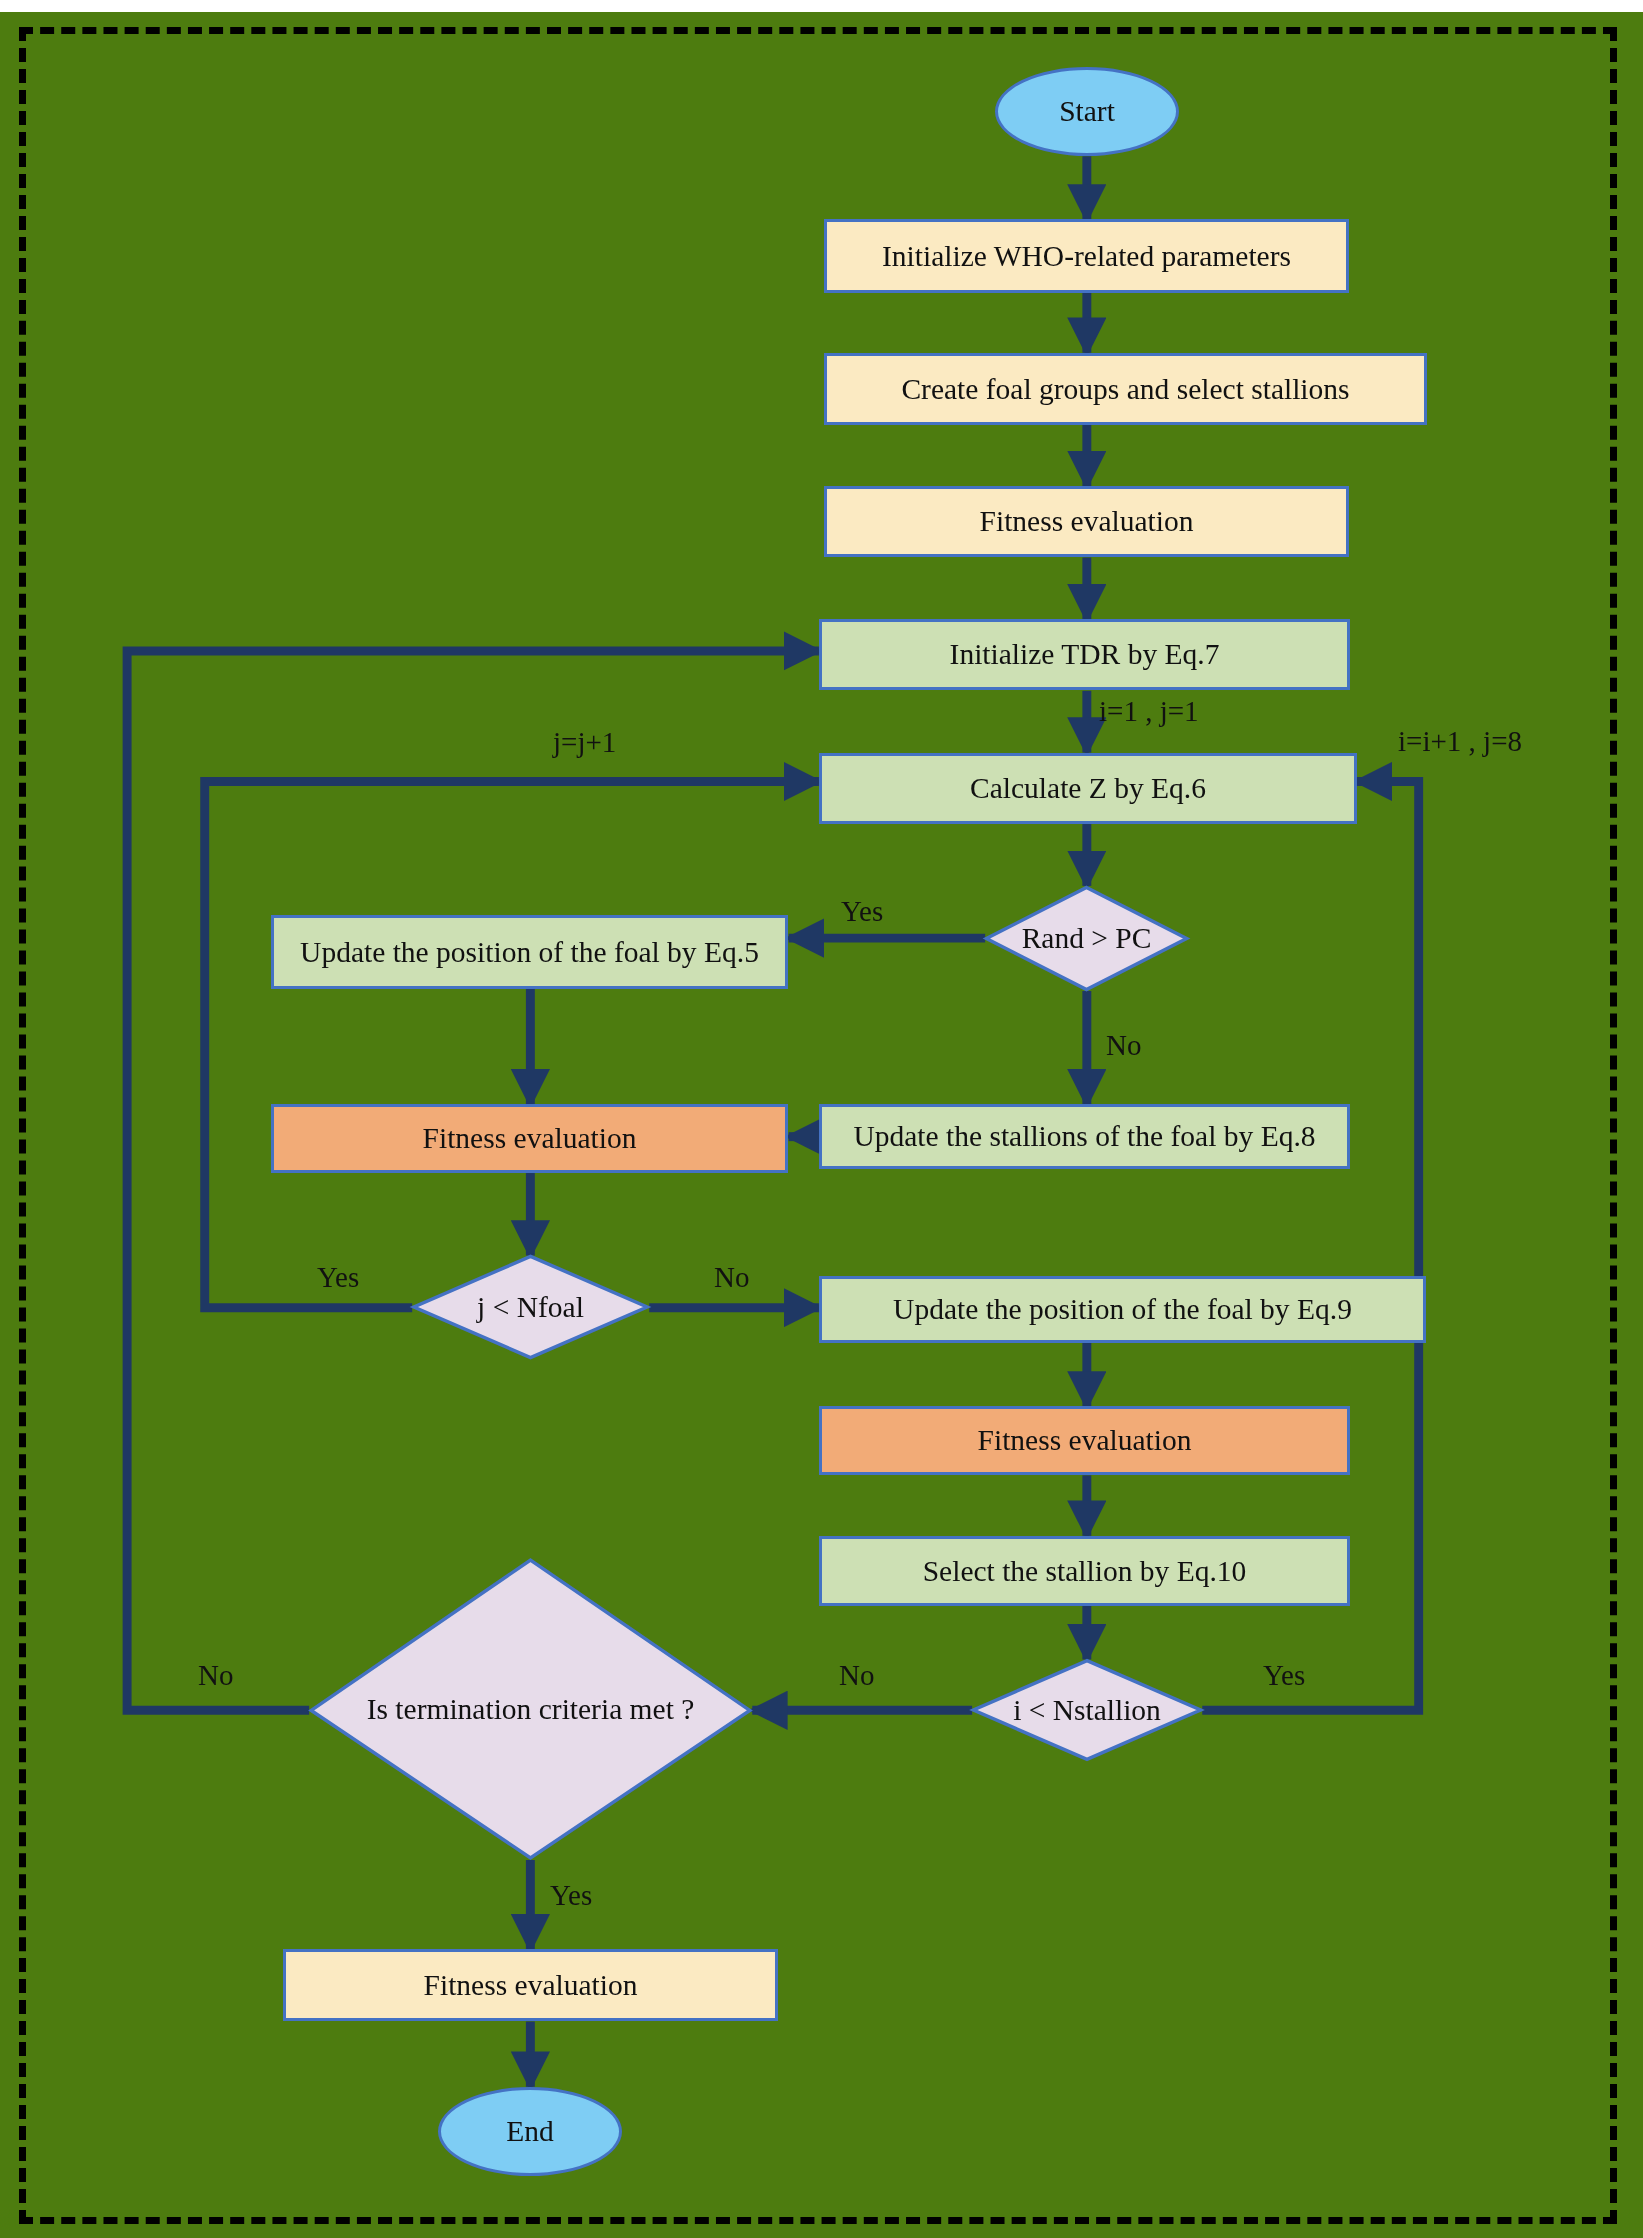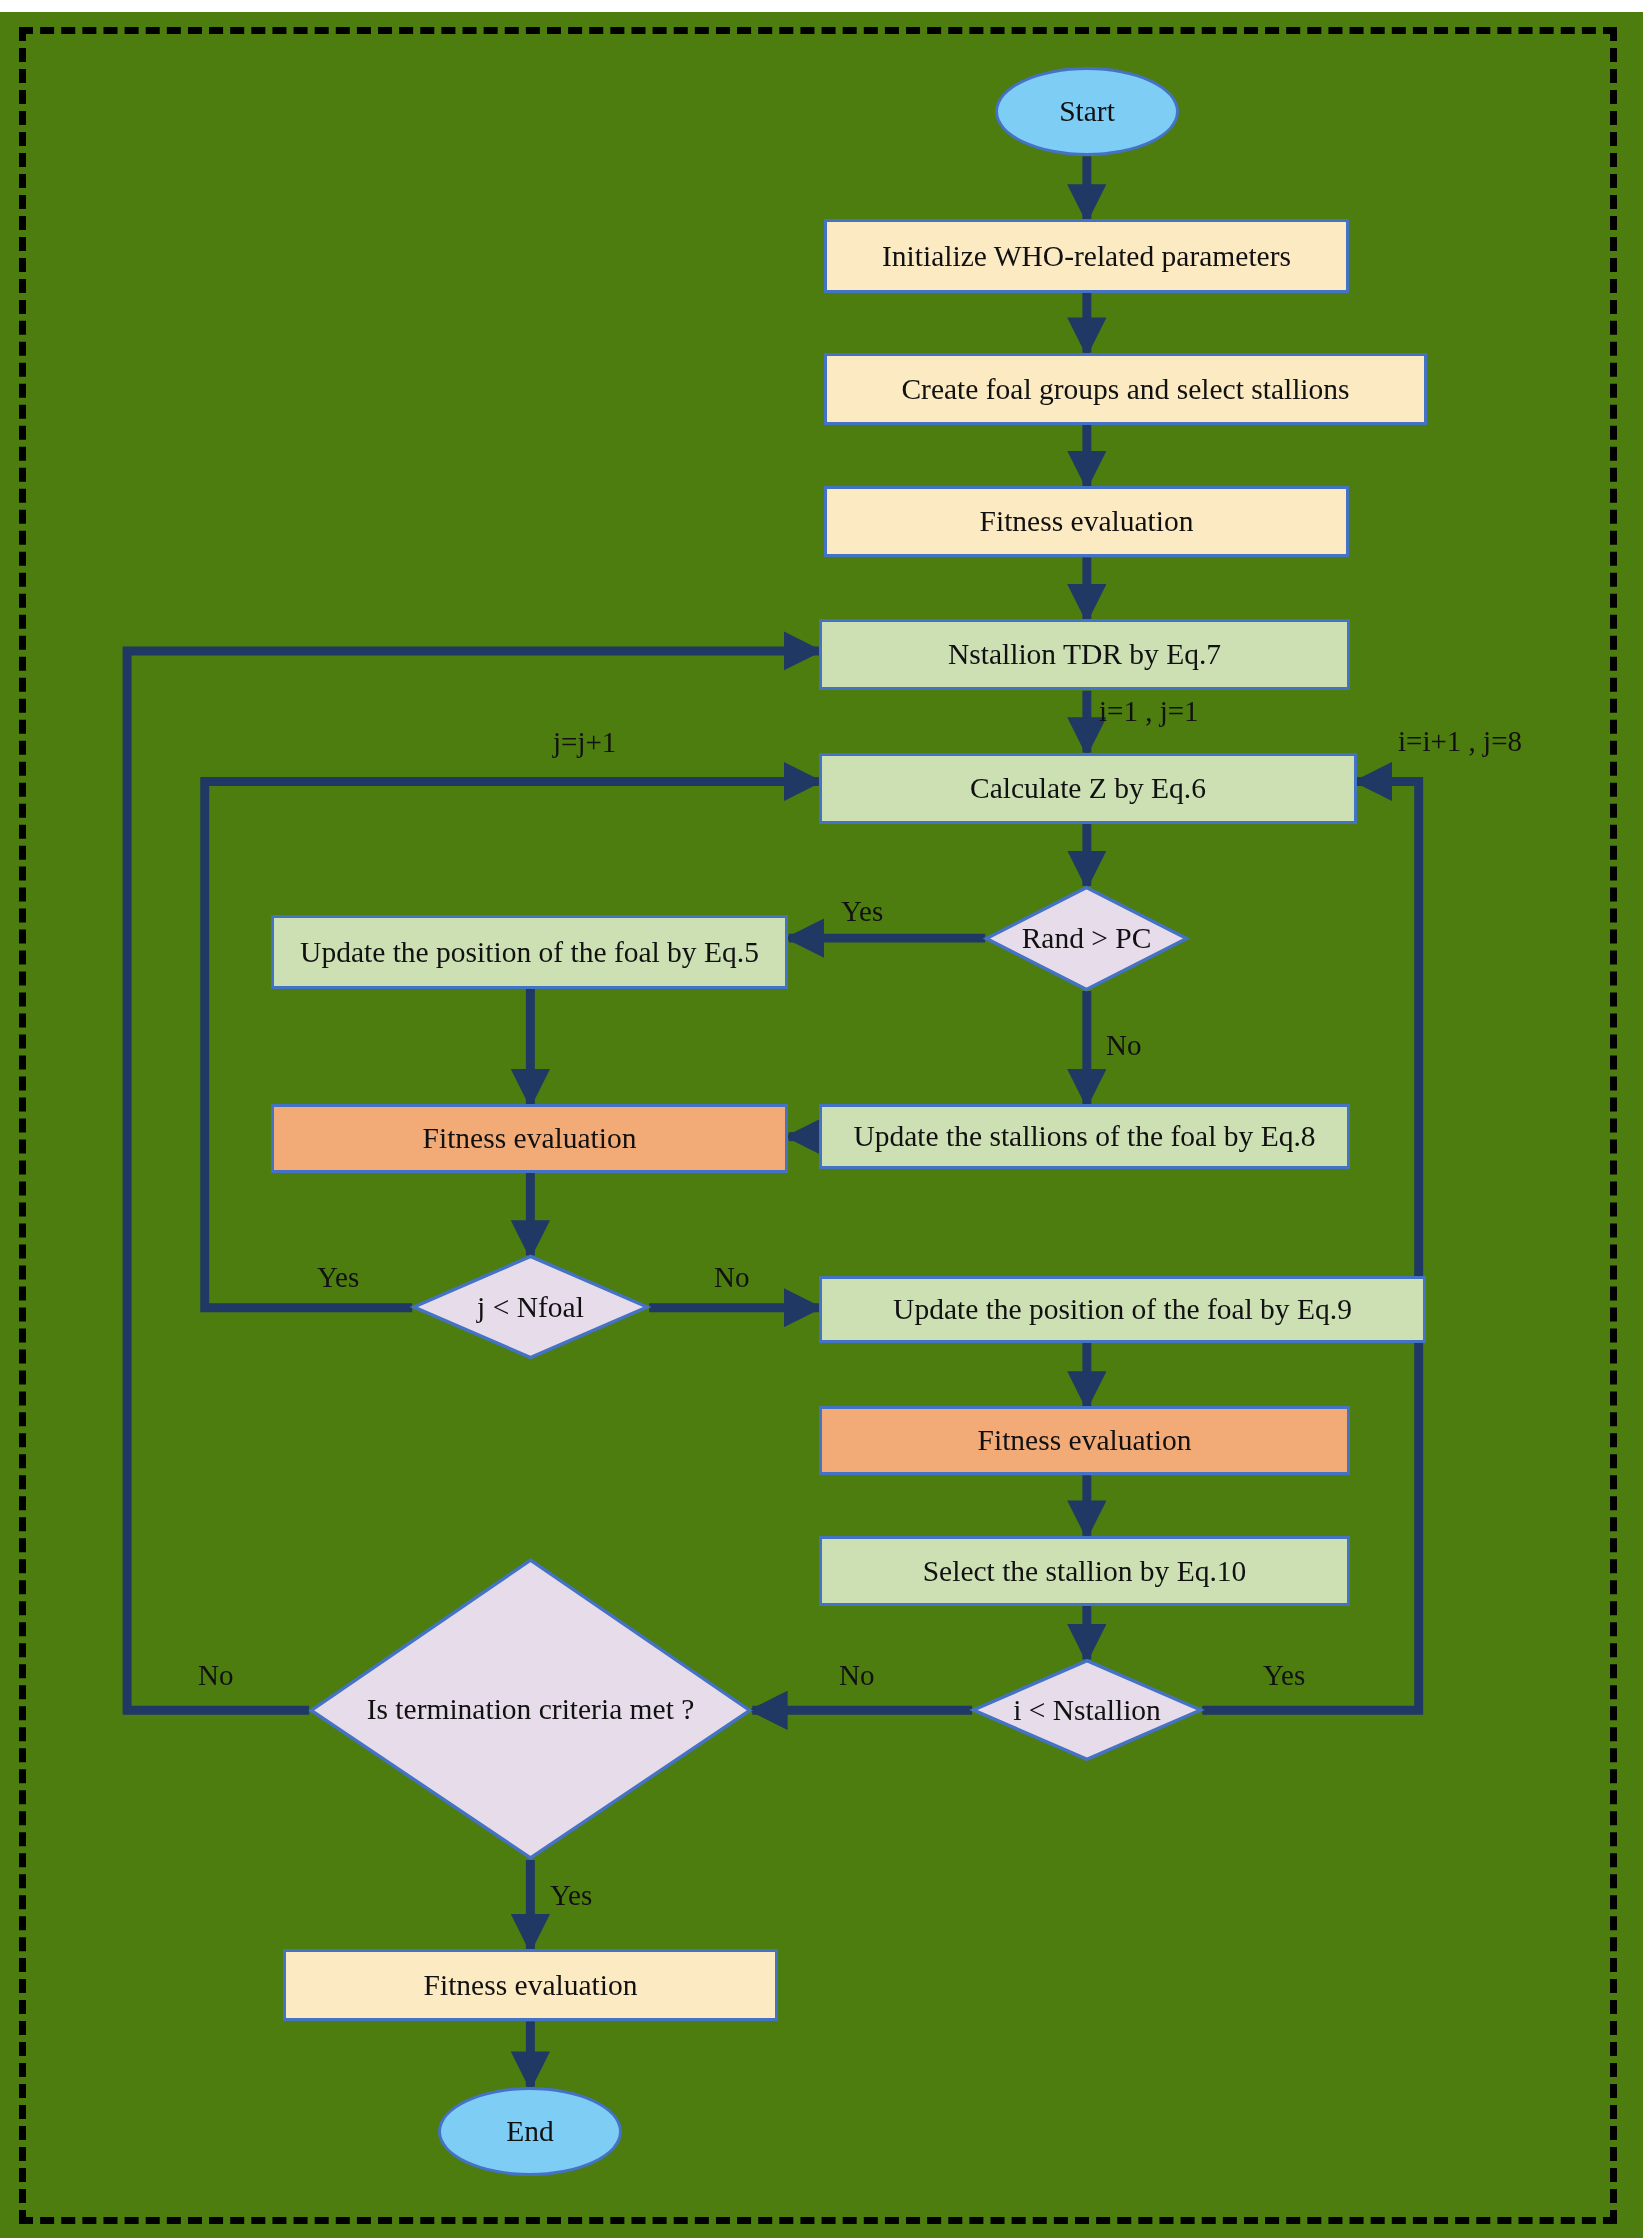--- a/index.html
+++ b/index.html
@@ -157,21 +157,21 @@
 
   <div class="node box" style="left:824px; top:341px; width:603px; height:72px; background:#fbeac2;">
     <span>Create foal groups and select stallions</span>
   </div>
 
   <div class="node box" style="left:824px; top:474px; width:525px; height:71px; background:#fbeac2;">
     <span>Fitness evaluation</span>
   </div>
 
   <div class="node box" style="left:819px; top:607px; width:531px; height:71px; background:#cde0b4;">
-    <span>Nstallion TDR by Eq.7</span>
+    <span>Initialize TDR by Eq.7</span>
   </div>
 
   <div class="node box" style="left:819px; top:741px; width:538px; height:71px; background:#cde0b4;">
     <span>Calculate Z by Eq.6</span>
   </div>
 
   <div class="node box" style="left:819px; top:1092px; width:531px; height:65px; background:#cde0b4;">
     <span>Update the stallions of the foal by Eq.8</span>
   </div>
 

